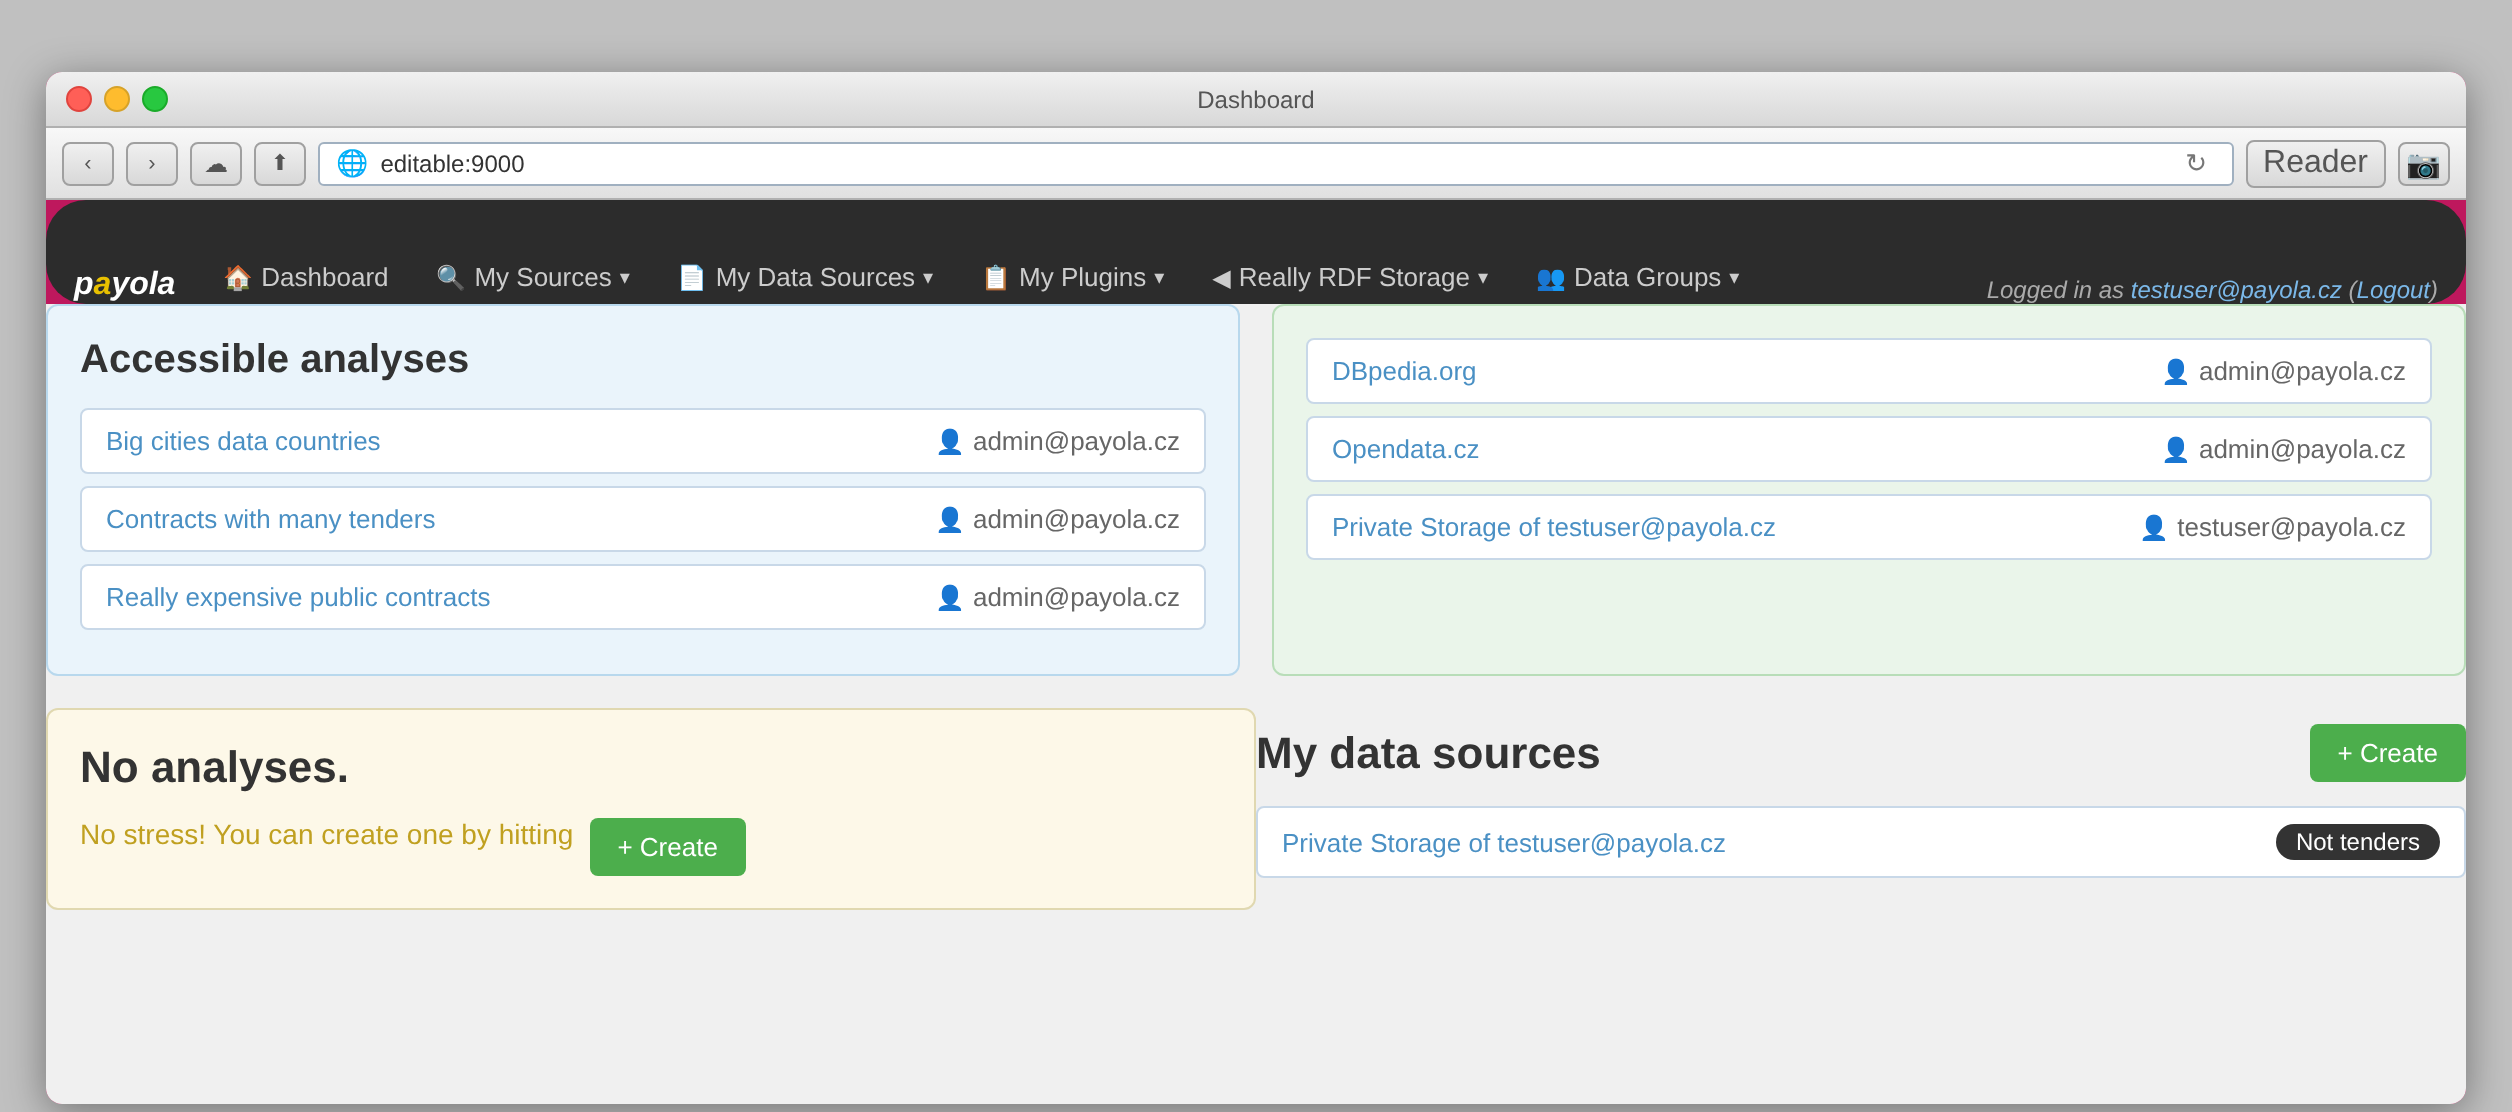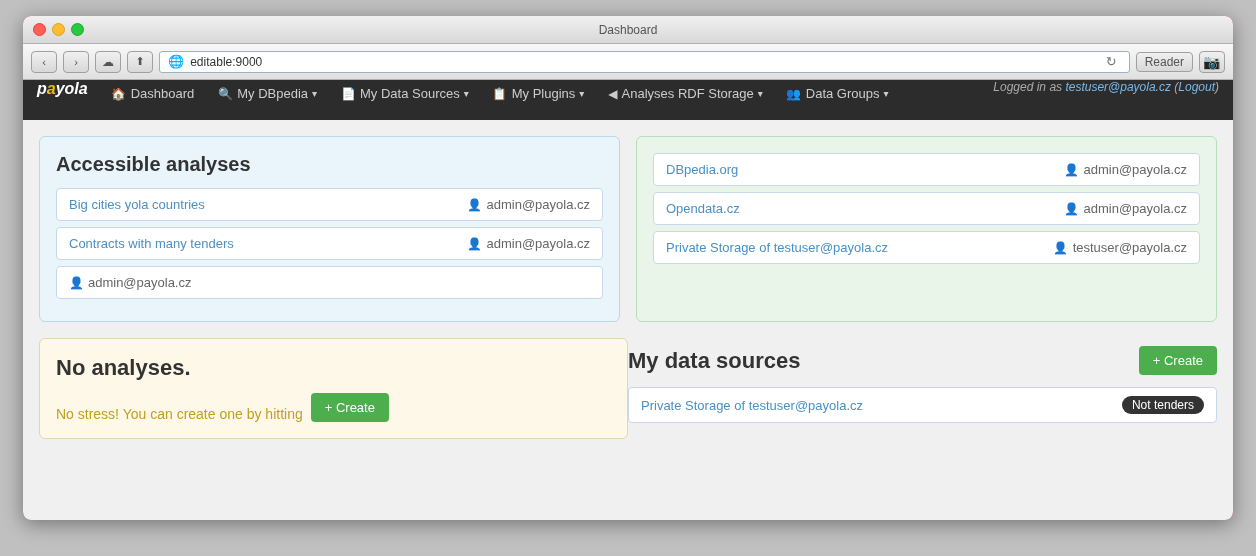--- a/index.html
+++ b/index.html
@@ -9,21 +9,21 @@
       font-size: 14px;
       width: 1256px;
       height: 556px;
       overflow: hidden;
     }
 
     
     .browser-window {
       background: #be185d;
       border-radius: 8px;
-      margin: 16px auto;
+      margin: 36px auto;
       width: 1210px;
       box-shadow: 0 4px 20px rgba(0,0,0,0.4);
       overflow: hidden;
     }
 
     .title-bar {
       background: linear-gradient(to bottom, #f0f0f0, #d8d8d8);
       height: 28px;
       display: flex;
       align-items: center;
@@ -106,45 +106,46 @@
       cursor: pointer;
       font-size: 13px;
       padding: 2px 4px;
     }
 
     .reader-btn {
       background: linear-gradient(to bottom, #f0f0f0, #d8d8d8);
       border: 1px solid #a0a0a0;
       border-radius: 4px;
       padding: 2px 8px;
-      font-size: 12px;
+      font-size: 16px;
       color: #555;
       cursor: pointer;
     }
 
     .camera-btn {
       background: linear-gradient(to bottom, #f0f0f0, #d8d8d8);
       border: 1px solid #a0a0a0;
       border-radius: 4px;
       width: 26px;
       height: 22px;
       display: flex;
       align-items: center;
       justify-content: center;
       cursor: pointer;
     }
 
     
     .app-navbar {
       background: #2c2c2c;
-      height: 40px;
-      display: flex;
-      align-items: flex-start;
+      height: 52px;
+      display: flex;
+      align-items: flex-end;
       padding: 0 14px;
       gap: 4px;
+      border-radius: 20px;
     }
 
     .brand {
       color: #fff;
       font-size: 16px;
       font-weight: bold;
       margin-right: 10px;
       font-style: italic;
     }
 
@@ -171,21 +172,20 @@
       font-size: 12px;
       white-space: nowrap;
       font-style: italic;
     }
 
     .logged-in-text a { color: #7bb8e8; text-decoration: none; }
 
     
     .main-content {
       background: #f0f0f0;
-      padding: 16px;
       min-height: 400px;
     }
 
     .dashboard-grid {
       display: grid;
       grid-template-columns: 1fr 1fr;
       gap: 16px;
     }
 
     
@@ -251,21 +251,21 @@
       font-size: 22px;
       font-weight: bold;
       color: #333;
       margin-bottom: 12px;
     }
 
     .no-analyses-text {
       color: #c0a020;
       font-size: 14px;
       display: flex;
-      align-items: flex-end;
+      align-items: flex-start;
       gap: 8px;
     }
 
     
     .section-header {
       display: flex;
       align-items: center;
       justify-content: space-between;
       margin-bottom: 12px;
     }
@@ -346,39 +346,39 @@
   <div class="app-navbar">
     <span class="brand">p<span>a</span>yola</span>
 
     <div class="nav-item">
       <span class="nav-icon">🏠</span>
       <span>Dashboard</span>
     </div>
 
     <div class="nav-item">
       <span class="nav-icon">🔍</span>
-      <span>My DBpedia</span>
+      <span>My Sources</span>
       <span style="font-size:10px;">▾</span>
     </div>
 
     <div class="nav-item">
       <span class="nav-icon">📄</span>
       <span>My Data Sources</span>
       <span style="font-size:10px;">▾</span>
     </div>
 
     <div class="nav-item">
       <span class="nav-icon">📋</span>
       <span>My Plugins</span>
       <span style="font-size:10px;">▾</span>
     </div>
 
     <div class="nav-item">
       <span class="nav-icon">◀</span>
-      <span>Analyses RDF Storage</span>
+      <span>Really RDF Storage</span>
       <span style="font-size:10px;">▾</span>
     </div>
 
     <div class="nav-item">
       <span class="nav-icon">👥</span>
       <span>Data Groups</span>
       <span style="font-size:10px;">▾</span>
     </div>
 
     <div class="nav-spacer"></div>
@@ -391,36 +391,37 @@
   </div>
 
   <div class="main-content">
 
     <div class="dashboard-grid">
 
       <div class="card card-blue">
         <div class="card-title">Accessible analyses</div>
 
         <div class="data-list-item">
-          <a class="item-link">Big cities yola countries</a>
+          <a class="item-link">Big cities data countries</a>
           <span class="item-owner">
             <span class="user-icon">👤</span>
             <span>admin@payola.cz</span>
           </span>
         </div>
 
         <div class="data-list-item">
           <a class="item-link">Contracts with many tenders</a>
           <span class="item-owner">
             <span class="user-icon">👤</span>
             <span>admin@payola.cz</span>
           </span>
         </div>
 
         <div class="data-list-item">
+          <a class="item-link">Really expensive public contracts</a>
           <span class="item-owner">
             <span class="user-icon">👤</span>
             <span>admin@payola.cz</span>
           </span>
         </div>
       </div>
 
       <div class="card card-green">
 
         <div class="data-list-item">

